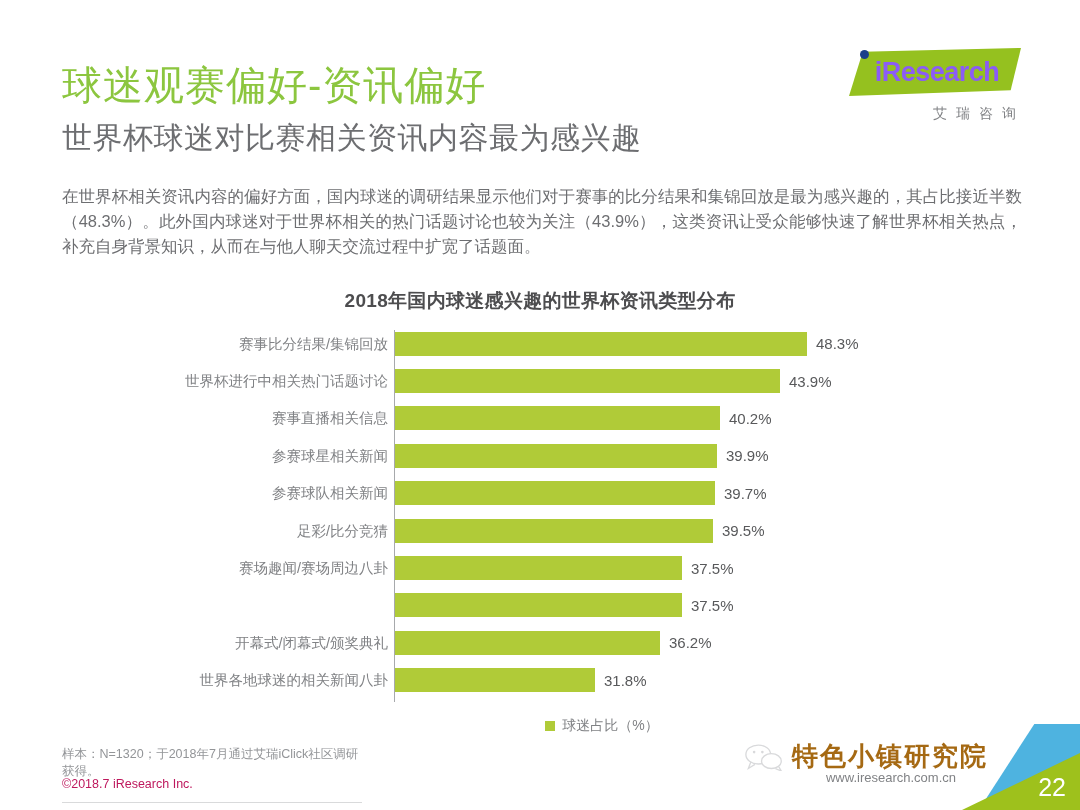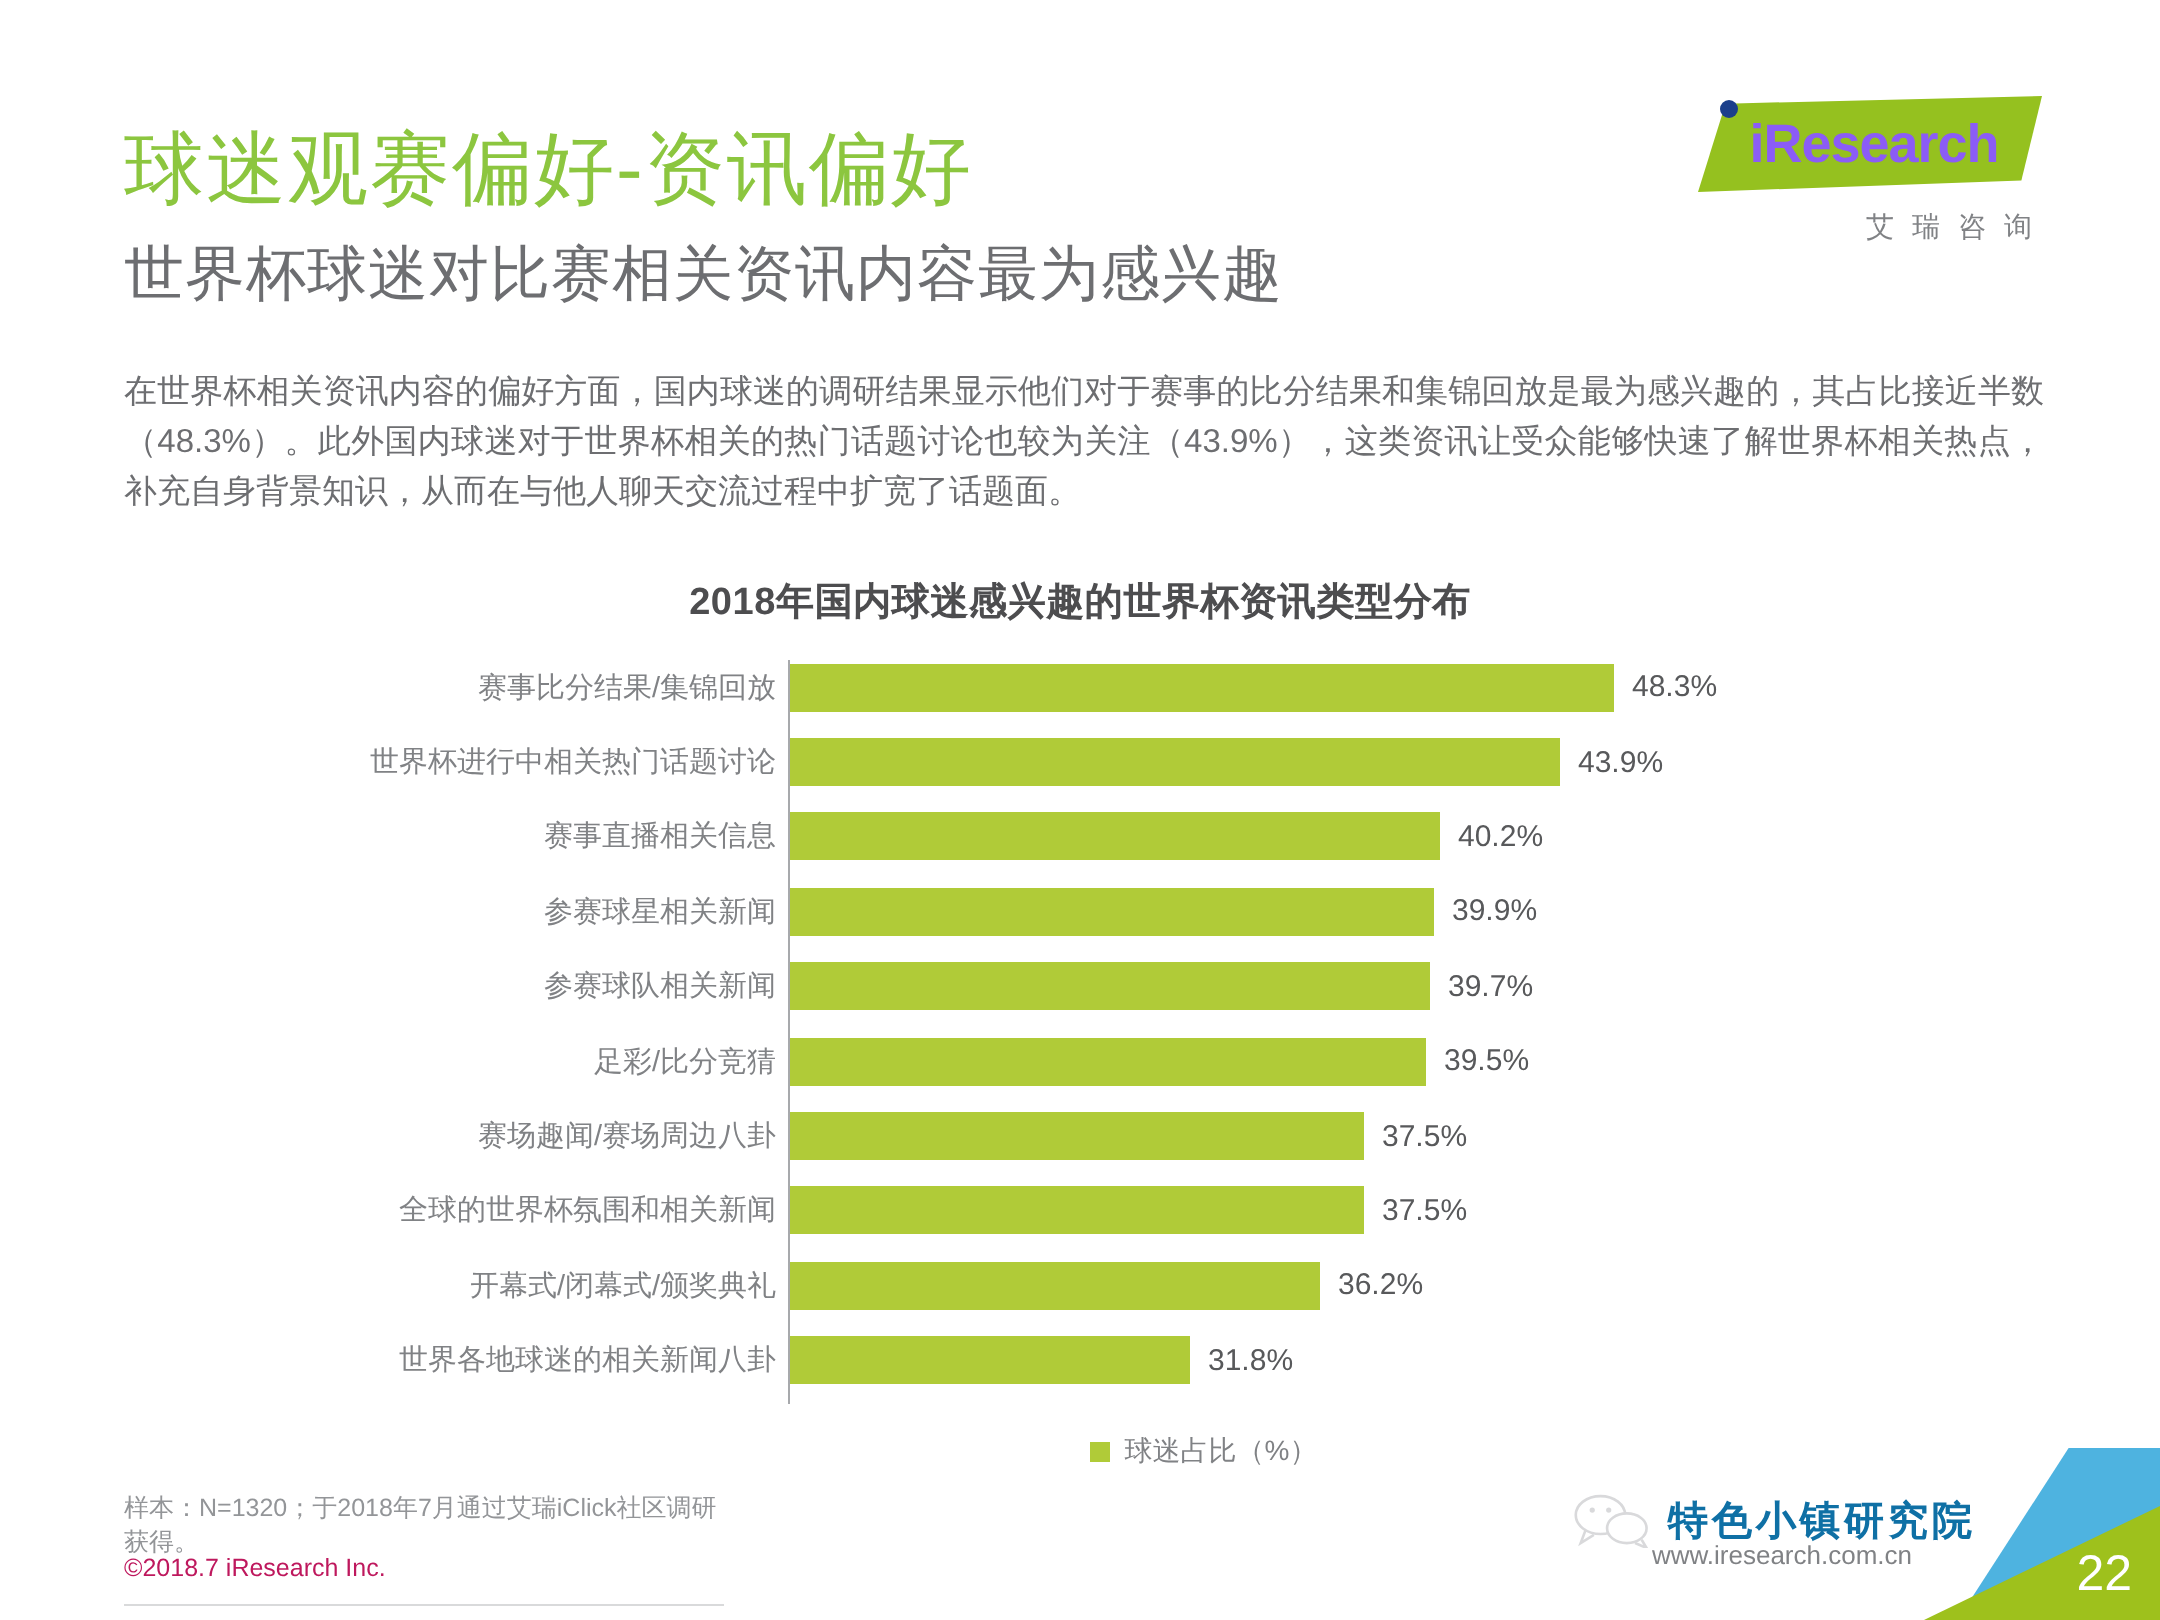--- a/index.html
+++ b/index.html
@@ -112,21 +112,21 @@
   }
   .site-url {
     position:absolute; right:124px; bottom:25px;
     font-size:13px; color:#808285;
   }
 
   
   .watermark {
     position:absolute; right:92px; bottom:36px;
     display:flex; align-items:center; gap:8px;
-    color:#0369a1; font-size:20px; font-weight:700; letter-spacing:2px;
+    color:#a16207; font-size:26px; font-weight:700; letter-spacing:2px;
     opacity:.95; pointer-events:none;
   }
   .wm-icon { width:40px; height:28px; display:block; }
 
   
   .corner { position:absolute; right:0; bottom:0; width:130px; height:86px; overflow:hidden; }
   .corner-blue {
     position:absolute; right:-6px; bottom:10px; width:120px; height:78px;
     background:#4eb3e0;
     -webkit-clip-path: polygon(58% 0%, 100% 0%, 100% 46%, 16% 100%);
@@ -212,21 +212,20 @@
           </div>
         </div>
         <div class="row">
           <div class="row-label">赛场趣闻/赛场周边八卦</div>
           <div class="row-bar-wrap">
             <div class="bar" style="width: 287px; background: rgb(176, 203, 56);"></div>
             <div class="bar-val">37.5%</div>
           </div>
         </div>
         <div class="row">
-          <div class="row-label">全球的世界杯氛围和相关新闻</div>
           <div class="row-bar-wrap">
             <div class="bar" style="width: 287px; background: rgb(176, 203, 56);"></div>
             <div class="bar-val">37.5%</div>
           </div>
         </div>
         <div class="row">
           <div class="row-label">开幕式/闭幕式/颁奖典礼</div>
           <div class="row-bar-wrap">
             <div class="bar" style="width: 265px; background: rgb(176, 203, 56);"></div>
             <div class="bar-val">36.2%</div>

